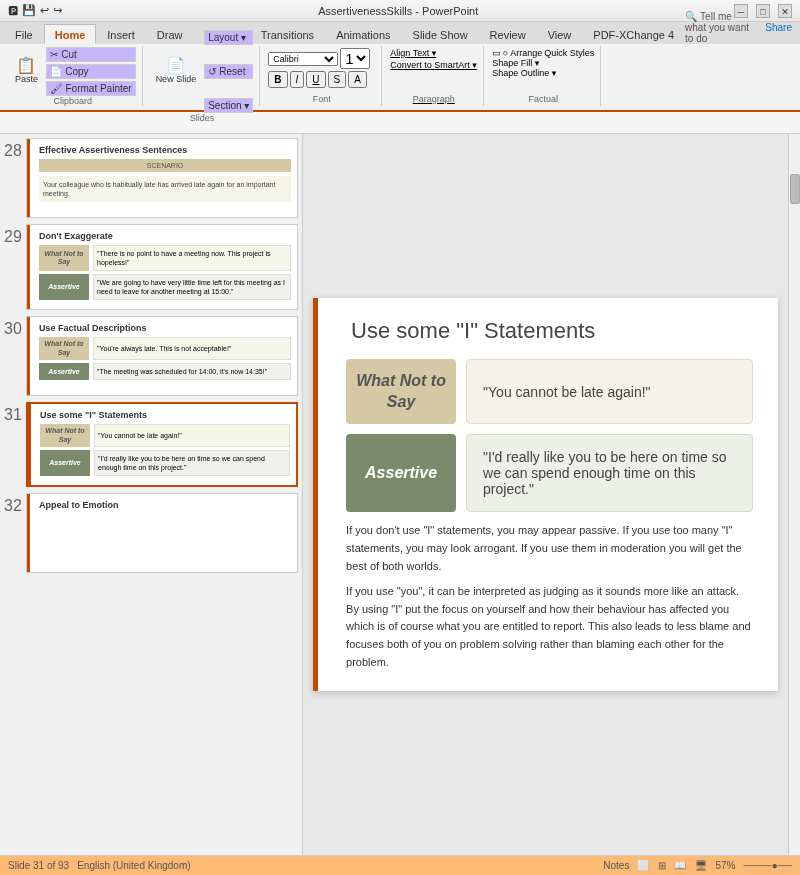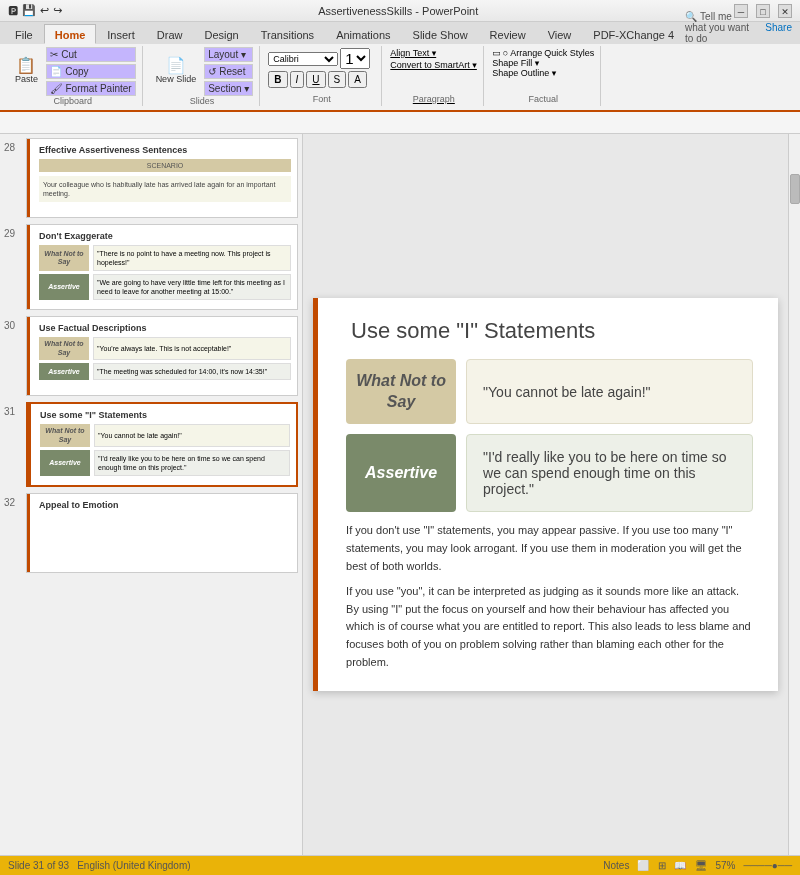--- a/index.html
+++ b/index.html
@@ -115,21 +115,21 @@
       padding: 4px;
     }
 
     .slide-item {
       display: flex;
       align-items: flex-start;
       margin-bottom: 6px;
       gap: 4px;
     }
     .slide-number {
-      font-size: 10px;
+      font-size: 16px;
       color: #666;
       width: 18px;
       text-align: left;
       margin-top: 4px;
       flex-shrink: 0;
     }
     .slide-thumb {
       background: white;
       border: 1px solid #ccc;
       flex: 1;
@@ -289,21 +289,21 @@
     .bottom-text {
       margin-top: 10px;
       font-size: 11px;
       color: #333;
       line-height: 1.6;
     }
 
     
     .status-bar {
       height: 20px;
-      background: #eab308;
+      background: #fdba74;
       border-top: 1px solid #ccc;
       display: flex;
       align-items: center;
       padding: 4px 8px;
       font-size: 10px;
       color: #555;
       justify-content: space-between;
     }
     .status-bar-left { display: flex; gap: 8px; }
     .status-bar-right { display: flex; gap: 8px; align-items: center; }
@@ -390,21 +390,21 @@
       </div>
       <div class="ribbon-group-label">Clipboard</div>
     </div>
 
     <div class="ribbon-group">
       <div class="ribbon-group-content">
         <div class="ribbon-btn">
           <span class="ribbon-icon">📄</span>
           <span>New Slide</span>
         </div>
-        <div style="display:flex;flex-direction:column;gap:2px;font-size:9px;">
+        <div style="display:flex;flex-direction:column;gap:19px;font-size:9px;">
           <div class="ribbon-small-btn">Layout ▾</div>
           <div class="ribbon-small-btn">↺ Reset</div>
           <div class="ribbon-small-btn">Section ▾</div>
         </div>
       </div>
       <div class="ribbon-group-label">Slides</div>
     </div>
 
     <div class="ribbon-group" style="min-width:120px;">
       <div style="display:flex;gap:2px;align-items:center;font-size:9px;margin-bottom:2px;">

